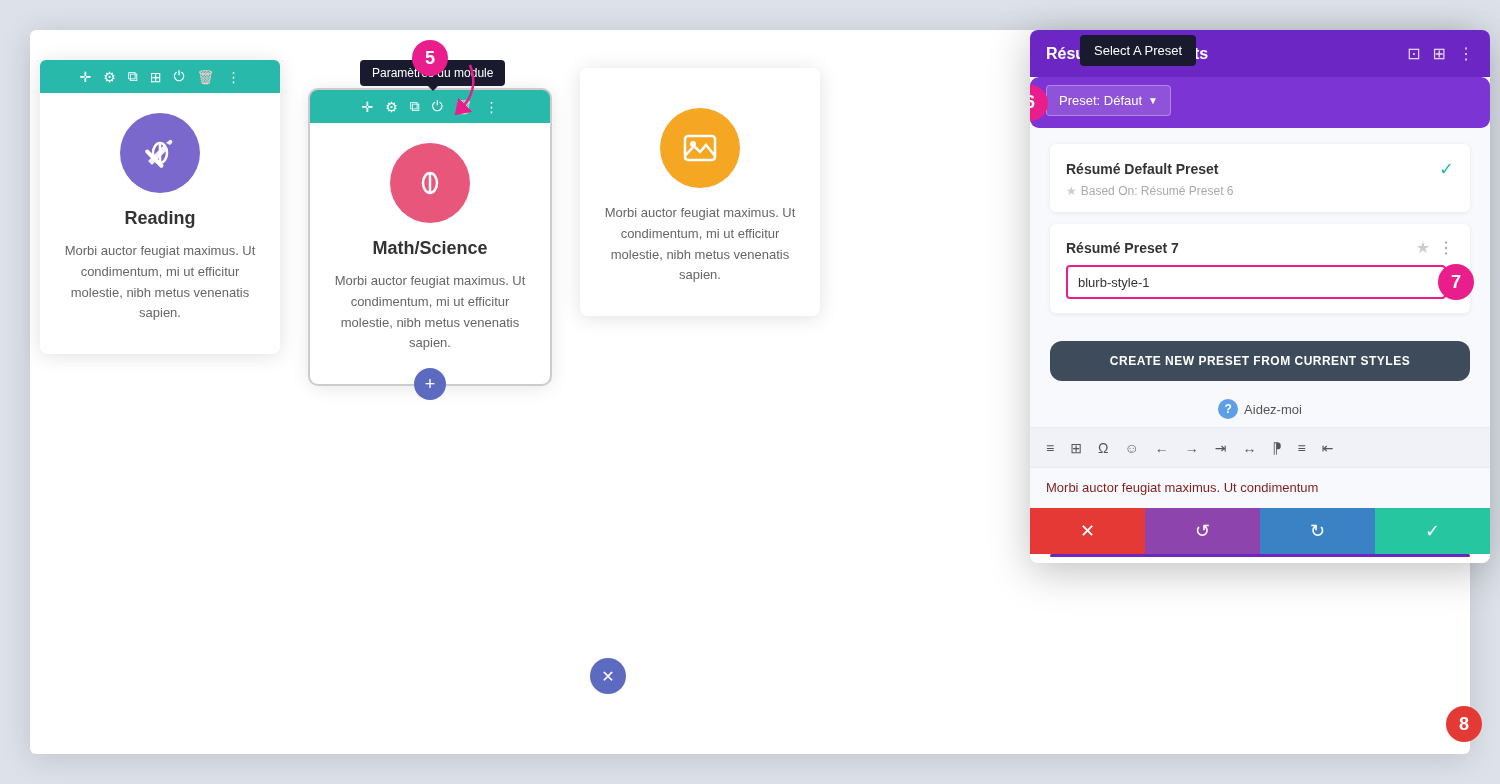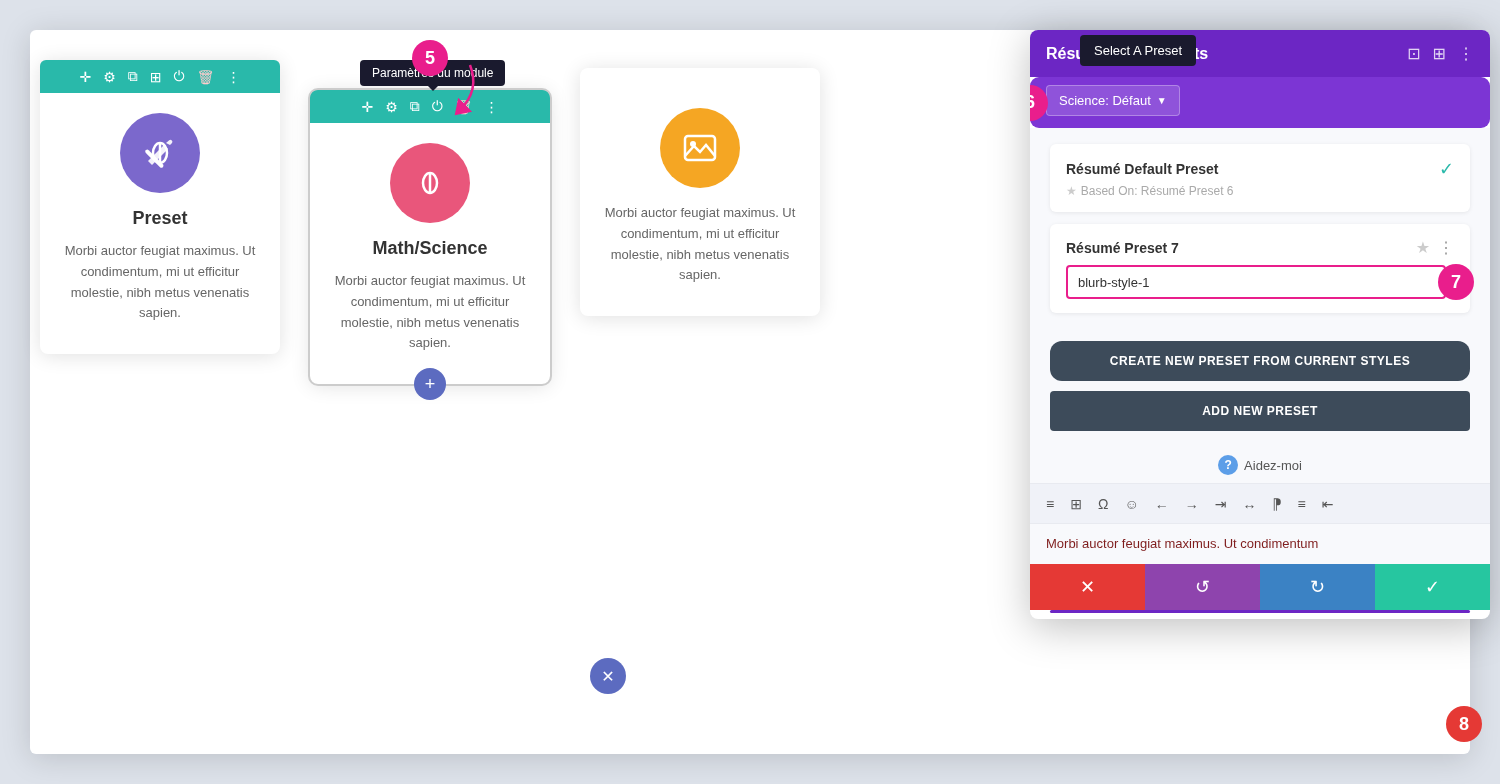--- a/index.html
+++ b/index.html
@@ -514,21 +514,21 @@
         <span class="tool-icon">⋮</span>
       </div>
       <div class="card-icon-circle purple">
         <svg viewBox="0 0 40 40">
           <path d="M12 32l-4 4 4-4 16-16-4-4-16 16zm18-20l2-2a2 2 0 00-2.8-2.8L26 10l4 2z" opacity="0.9"></path>
           <rect x="10" y="8" width="4" height="24" rx="2" transform="rotate(-45 20 20)"></rect>
           <ellipse cx="20" cy="20" rx="7" ry="10" fill="none" stroke="#fff" stroke-width="2.5"></ellipse>
           <line x1="20" y1="10" x2="20" y2="30" stroke="#fff" stroke-width="2.5"></line>
         </svg>
       </div>
-      <div class="card-title">Preset</div>
+      <div class="card-title">Reading</div>
       <div class="card-text">Morbi auctor feugiat maximus. Ut condimentum, mi ut efficitur molestie, nibh metus venenatis sapien.</div>
     </div>
 
     <div class="module-card active-card" style="position:relative; margin-top: 30px;">
 
       <div class="step-badge pink badge-5" style="position:absolute; top:-50px; left:calc(50% - 18px);">
         <span>5</span>
       </div>
 
       <div class="module-tooltip" style="position:absolute; top:-30px; left:50px;">
@@ -597,21 +597,21 @@
       <div class="select-preset-tooltip">
         <span>Select A Preset</span>
       </div>
 
       
       <div class="step-badge pink" style="position:absolute; left:-18px; top:50%; transform:translateY(-50%);">
         <span>6</span>
       </div>
 
       <button class="preset-dropdown-btn">
-        <span>Science: Défaut</span>
+        <span>Preset: Défaut</span>
         <span class="arrow-down">▼</span>
       </button>
     </div>
 
     <div class="panel-content">
       <div class="preset-list">
 
         <div class="preset-item">
           <div class="preset-item-header">
             <span class="preset-item-name">Résumé Default Preset</span>
@@ -639,23 +639,20 @@
             <div class="step-badge pink" style="position:absolute; right:-20px; top:50%; transform:translateY(-50%);">7</div>
           </div>
         </div>
 
       </div>
 
       <button class="create-preset-btn">
         <span>CREATE NEW PRESET FROM CURRENT STYLES</span>
       </button>
 
-      <button class="add-preset-btn">
-        <span>ADD NEW PRESET</span>
-      </button>
 
       <div class="help-row">
         <div class="help-icon">?</div>
         <span>Aidez-moi</span>
       </div>
 
       <div class="text-toolbar">
         <span>≡</span>
         <span>⊞</span>
         <span>Ω</span>

